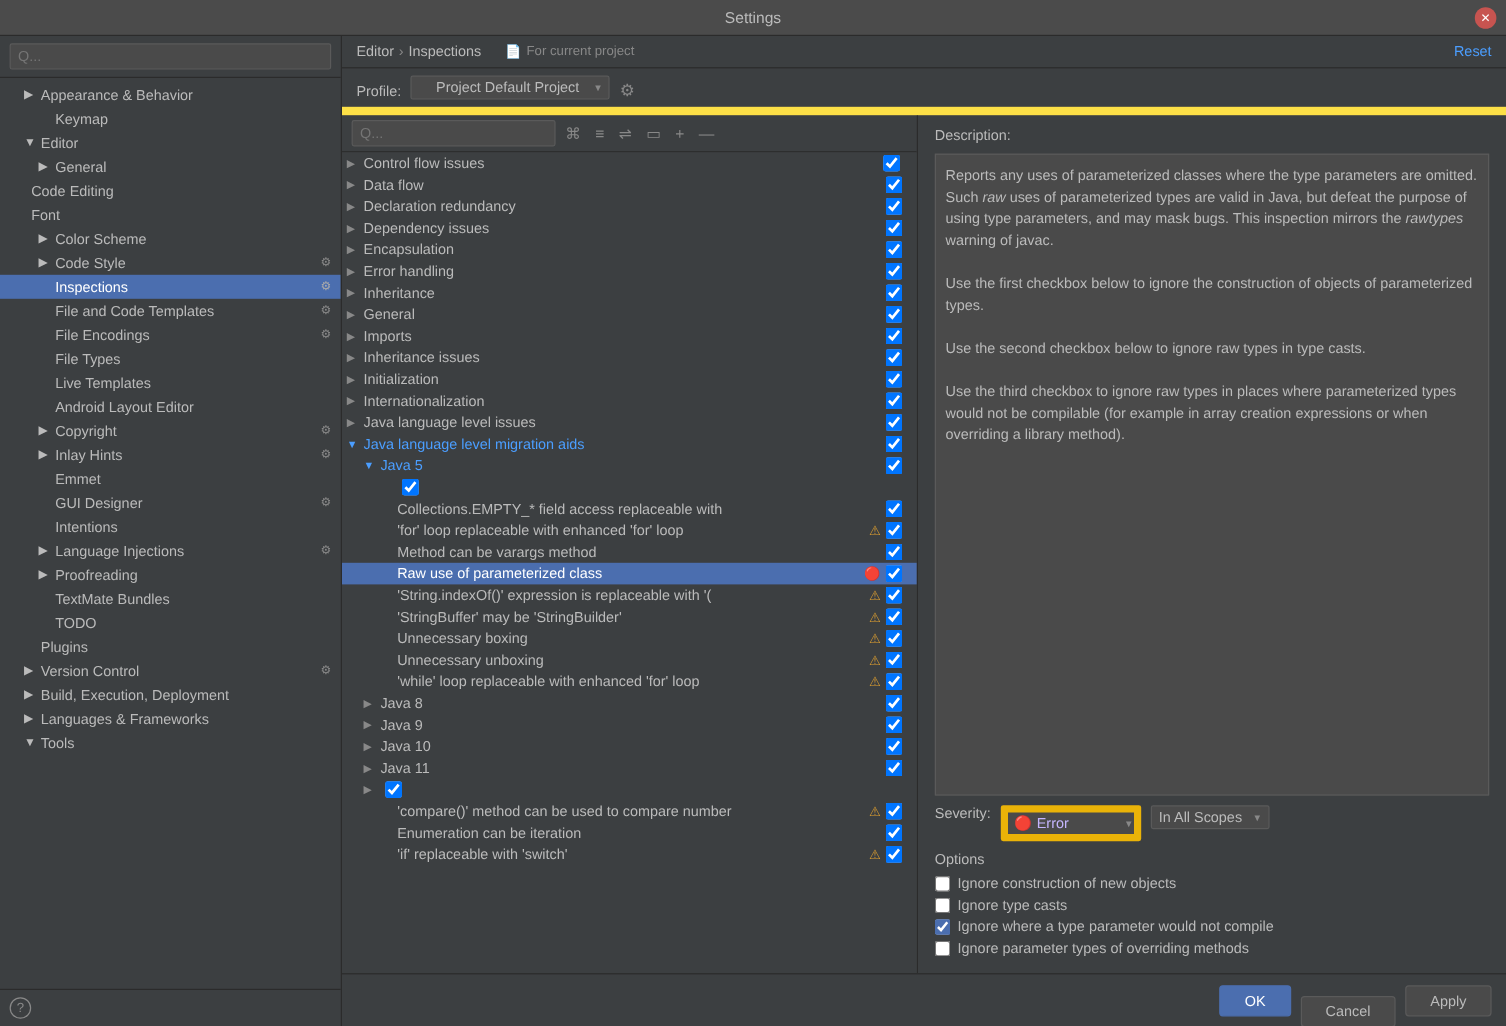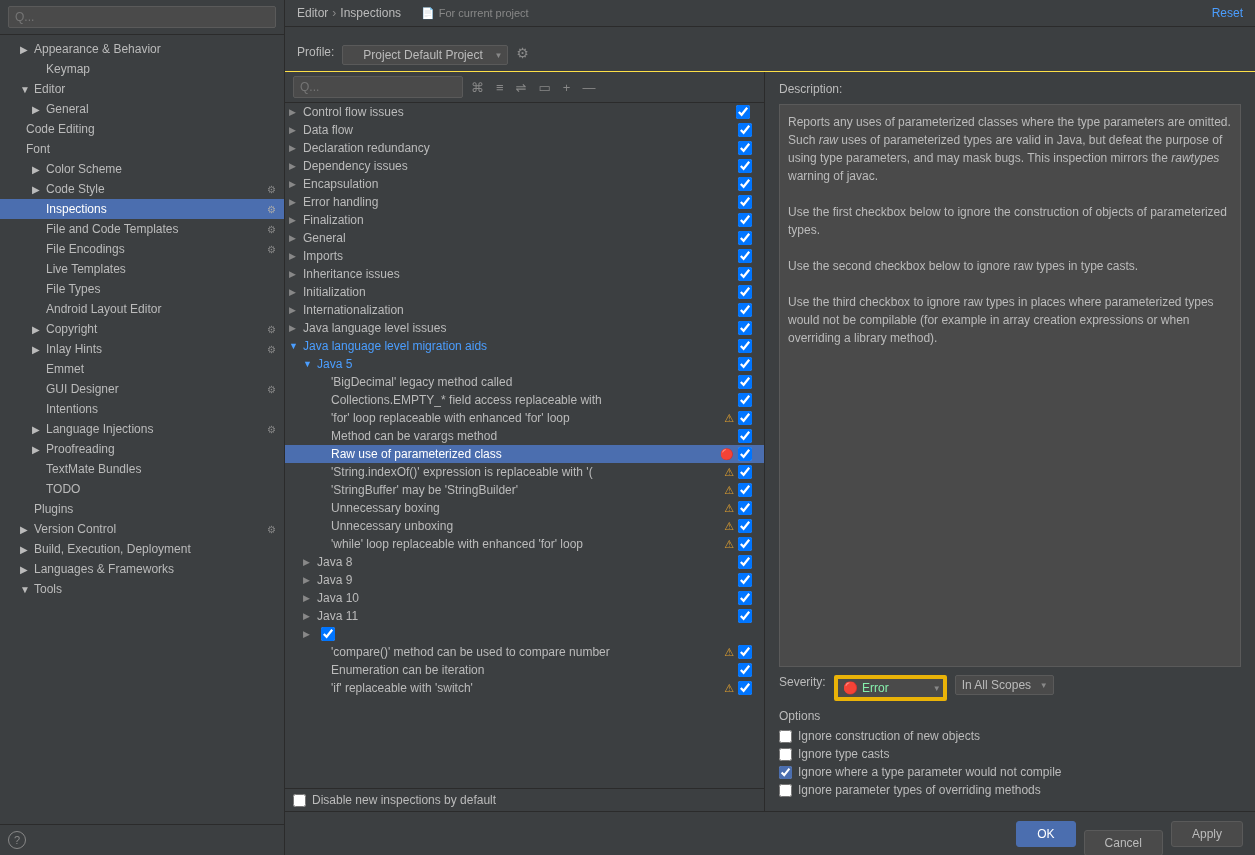--- a/index.html
+++ b/index.html
@@ -32,21 +32,21 @@
 
     
     .right-panel { flex: 1; display: flex; flex-direction: column; overflow: hidden; }
 
     .breadcrumb-bar { padding: 6px 12px; background: #3c3f41; border-bottom: 1px solid #2b2b2b; display: flex; align-items: center; justify-content: space-between; }
     .breadcrumb { display: flex; align-items: center; gap: 4px; color: #bbbbbb; }
     .breadcrumb-sep { color: #888; }
     .breadcrumb-current { color: #bbbbbb; }
     .reset-btn { color: #4b9eff; cursor: pointer; font-size: 12px; }
 
-    .profile-bar { padding: 6px 12px; display: flex; align-items: flex-start; gap: 8px; border-bottom: 1px solid #fde047; margin-top: 12px; }
+    .profile-bar { padding: 6px 12px; display: flex; align-items: flex-end; gap: 8px; border-bottom: 7px solid #fde047; }
     .profile-label { color: #bbbbbb; }
     .profile-select { background: #4a4a4a; border: 1px solid #5a5a5a; color: #bbbbbb; padding: 2px 24px 2px 20px; font-size: 12px; border-radius: 2px; appearance: none; cursor: pointer; }
     .profile-select-wrap { position: relative; display: inline-flex; align-items: center; }
     .profile-select-wrap::after { content: "▼"; position: absolute; right: 6px; font-size: 8px; color: #888; pointer-events: none; }
     .gear-icon-btn { color: #888; cursor: pointer; font-size: 14px; }
 
     .inspector-layout { display: flex; flex: 1; overflow: hidden; }
 
     
     .inspection-tree-panel { width: 480px; display: flex; flex-direction: column; border-right: 1px solid #2b2b2b; overflow: hidden; }
@@ -71,21 +71,21 @@
     .disable-bar input[type=checkbox] { accent-color: #4b6eaf; }
 
     
     .description-panel { flex: 1; display: flex; flex-direction: column; overflow: hidden; padding: 10px 14px; }
     .desc-title { font-size: 12px; color: #bbbbbb; margin-bottom: 8px; }
     .desc-scroll { flex: 1; overflow-y: auto; border: 1px solid #5a5a5a; background: #4a4a4a; padding: 8px; font-size: 12px; line-height: 1.5; color: #bbbbbb; margin-bottom: 8px; }
     .desc-scroll em { font-style: italic; }
 
     .severity-row { display: flex; align-items: flex-start; gap: 8px; margin-bottom: 8px; }
     .severity-label { color: #bbbbbb; }
-    .severity-select { background: #4a4a4a; border: 4px solid #eab308; color: #86efac; padding: 2px 20px 2px 6px; font-size: 12px; border-radius: 2px; appearance: none; cursor: pointer; display: flex; align-items: center; gap: 4px; }
+    .severity-select { background: #4a4a4a; border: 6px solid #eab308; color: #c4b5fd; padding: 2px 20px 2px 6px; font-size: 12px; border-radius: 2px; appearance: none; cursor: pointer; display: flex; align-items: center; gap: 4px; }
     .severity-select-wrap { position: relative; display: inline-flex; align-items: center; }
     .severity-select-wrap::after { content: "▼"; position: absolute; right: 6px; font-size: 8px; color: #888; pointer-events: none; }
     .scope-select-wrap { position: relative; display: inline-flex; align-items: center; }
     .scope-select-wrap::after { content: "▼"; position: absolute; right: 6px; font-size: 8px; color: #888; pointer-events: none; }
     .scope-select { background: #4a4a4a; border: 1px solid #5a5a5a; color: #bbbbbb; padding: 2px 20px 2px 6px; font-size: 12px; border-radius: 2px; appearance: none; cursor: pointer; }
 
     .options-title { font-size: 12px; color: #bbbbbb; margin-bottom: 6px; }
     .option-row { display: flex; align-items: center; gap: 6px; margin-bottom: 4px; }
     .option-row input[type=checkbox] { accent-color: #4b6eaf; }
     .option-row label { color: #bbbbbb; font-size: 12px; }
@@ -100,20 +100,24 @@
     
     ::-webkit-scrollbar { width: 8px; height: 8px; }
     ::-webkit-scrollbar-track { background: #3c3f41; }
     ::-webkit-scrollbar-thumb { background: #5a5a5a; border-radius: 4px; }
   </style>
 </head>
 <body>
 
 <div class="window">
 
+  <div class="titlebar">
+    <span class="titlebar-title">Settings</span>
+    <div class="titlebar-close">✕</div>
+  </div>
 
   <div class="main-content">
 
     <div class="sidebar">
       <div class="sidebar-search">
         <input type="text" placeholder="Q..." style="">
       </div>
       <div class="sidebar-tree">
 
         <div class="sidebar-item indent1">
@@ -159,25 +163,25 @@
           <span class="label">File and Code Templates</span>
           <span class="gear">⚙</span>
         </div>
         <div class="sidebar-item indent2">
           <span class="arrow"></span>
           <span class="label">File Encodings</span>
           <span class="gear">⚙</span>
         </div>
         <div class="sidebar-item indent2">
           <span class="arrow"></span>
+          <span class="label">File Types</span>
+        </div>
+        <div class="sidebar-item indent2">
+          <span class="arrow"></span>
           <span class="label">Live Templates</span>
-        </div>
-        <div class="sidebar-item indent2">
-          <span class="arrow"></span>
-          <span class="label">File Types</span>
         </div>
         <div class="sidebar-item indent2">
           <span class="arrow"></span>
           <span class="label">Android Layout Editor</span>
         </div>
         <div class="sidebar-item indent2">
           <span class="arrow">▶</span>
           <span class="label">Copyright</span>
           <span class="gear">⚙</span>
         </div>
@@ -318,21 +322,21 @@
               <div style="width:8px;"></div>
             </div>
             <div class="tree-row indent-t0">
               <span class="row-arrow">▶</span>
               <span class="row-label">Error handling</span>
               <input type="checkbox" checked="" class="row-checkbox" style="">
               <div style="width:8px;"></div>
             </div>
             <div class="tree-row indent-t0">
               <span class="row-arrow">▶</span>
-              <span class="row-label">Finalization</span>
+              <span class="row-label">Inheritance</span>
               <input type="checkbox" checked="" class="row-checkbox" style="">
               <div style="width:8px;"></div>
             </div>
             <div class="tree-row indent-t0">
               <span class="row-arrow">▶</span>
               <span class="row-label">General</span>
               <input type="checkbox" checked="" class="row-checkbox" style="">
               <div style="width:8px;"></div>
             </div>
             <div class="tree-row indent-t0">
@@ -374,21 +378,20 @@
             </div>
 
             <div class="tree-row indent-t1">
               <span class="row-arrow" style="color:#4b9eff;">▼</span>
               <span class="row-label" style="color:#4b9eff;">Java 5</span>
               <input type="checkbox" checked="" class="row-checkbox" style="">
               <div style="width:8px;"></div>
             </div>
             <div class="tree-row indent-t2">
               <span class="row-arrow"></span>
-              <span class="row-label">'BigDecimal' legacy method called</span>
               <input type="checkbox" checked="" class="row-checkbox" style="">
               <div style="width:8px;"></div>
             </div>
             <div class="tree-row indent-t2">
               <span class="row-arrow"></span>
               <span class="row-label">Collections.EMPTY_* field access replaceable with</span>
               <input type="checkbox" checked="" class="row-checkbox" style="">
               <div style="width:8px;"></div>
             </div>
             <div class="tree-row indent-t2">
@@ -491,24 +494,20 @@
             </div>
             <div class="tree-row indent-t2">
               <span class="row-arrow"></span>
               <span class="row-label">'if' replaceable with 'switch'</span>
               <span class="row-warn">⚠</span>
               <input type="checkbox" checked="" class="row-checkbox" style="">
               <div style="width:8px;"></div>
             </div>
           </div>
 
-          <div class="disable-bar">
-            <input type="checkbox" style="">
-            <span>Disable new inspections by default</span>
-          </div>
         </div>
 
         <div class="description-panel">
           <div class="desc-title">Description:</div>
           <div class="desc-scroll">
             Reports any uses of parameterized classes where the type parameters are omitted. Such <em>raw</em> uses of parameterized types are valid in Java, but defeat the purpose of using type parameters, and may mask bugs. This inspection mirrors the <em>rawtypes</em> warning of javac.
             <br><br>
             Use the first checkbox below to ignore the construction of objects of parameterized types.
             <br><br>
             Use the second checkbox below to ignore raw types in type casts.

